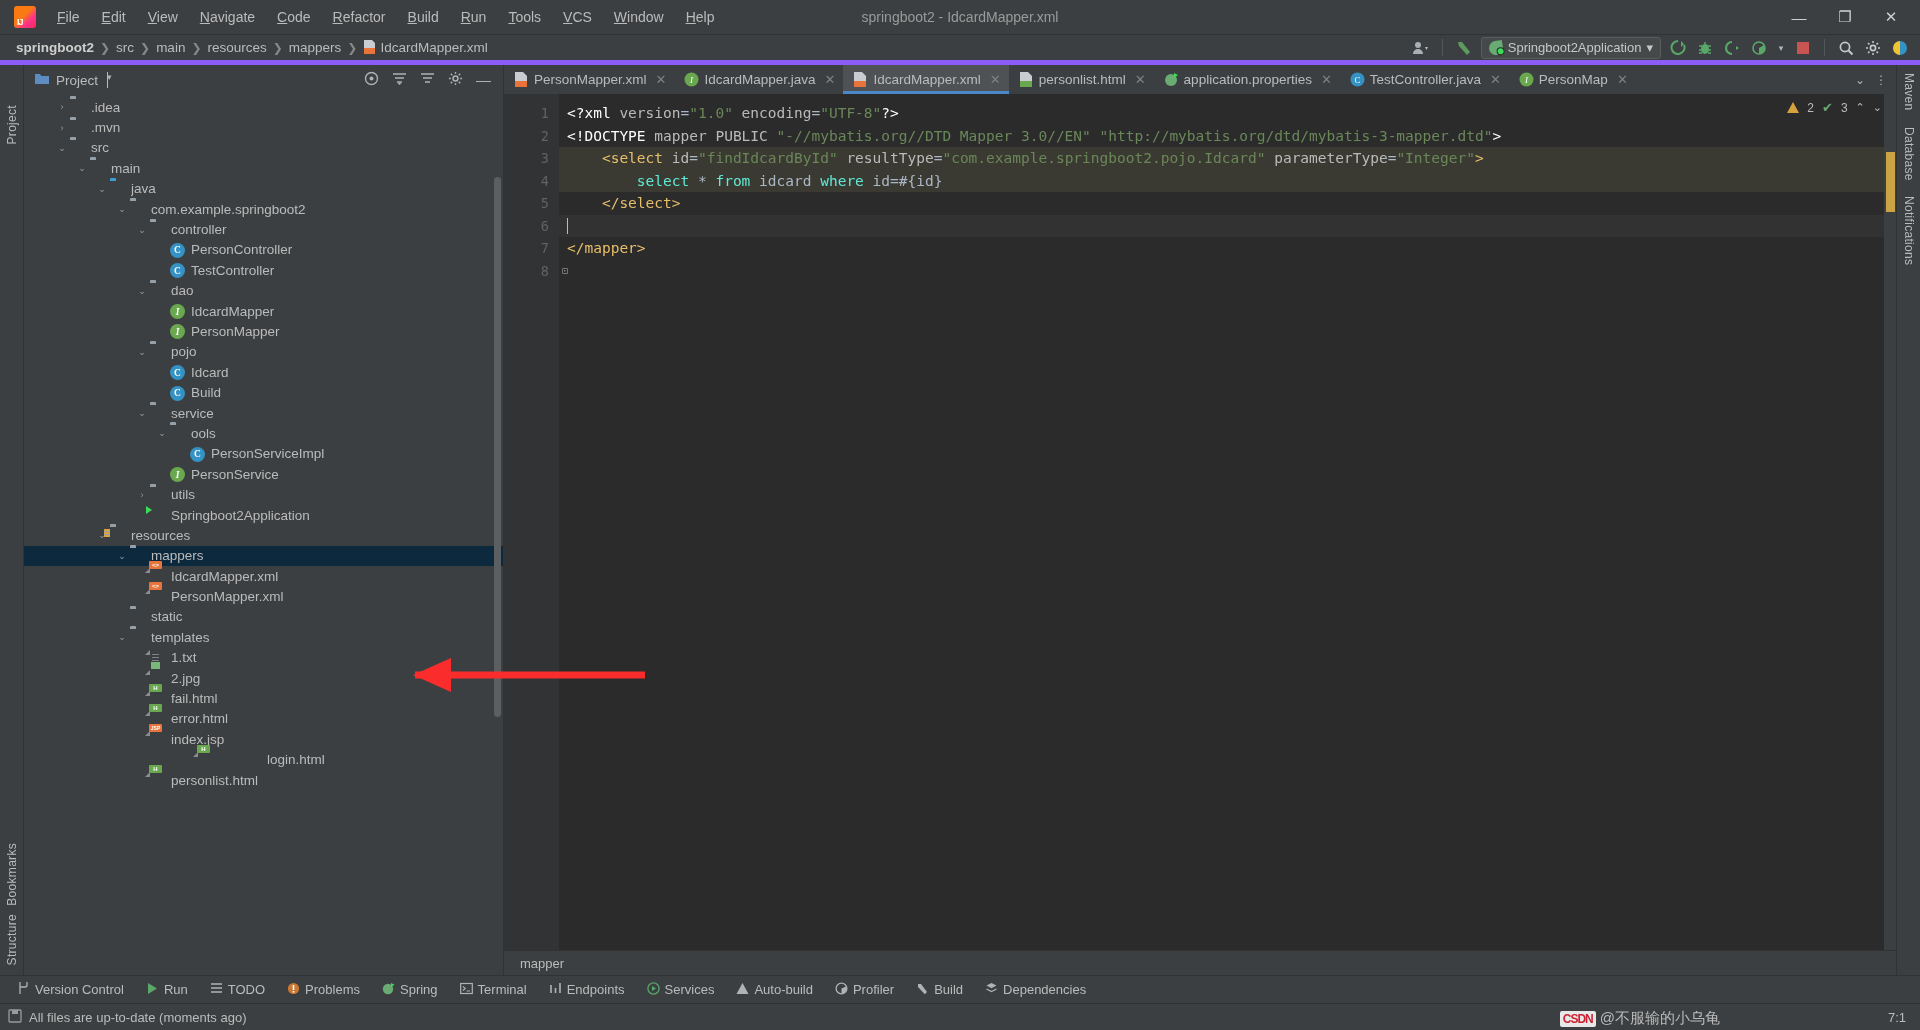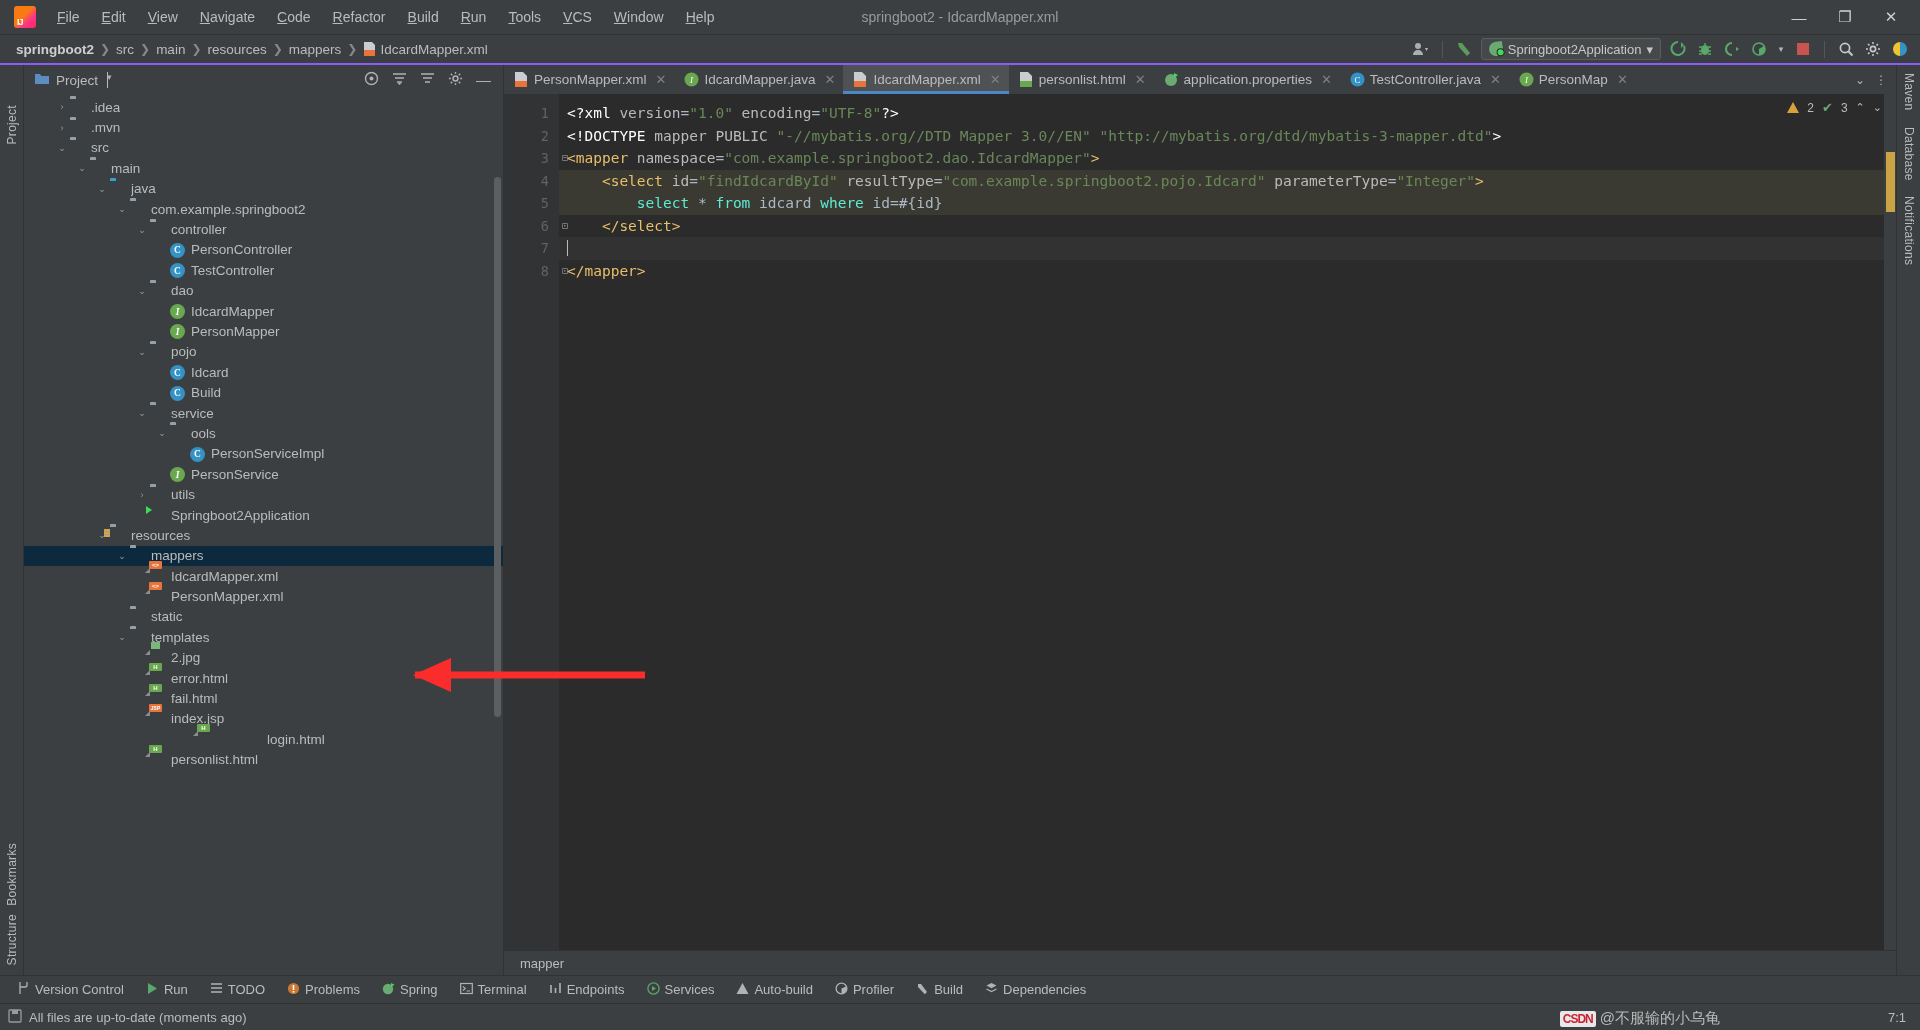--- a/index.html
+++ b/index.html
@@ -23,21 +23,21 @@
   .menu-item { padding:3px 11px; font-size:14px; color:#bbbbbb; cursor:default; white-space:nowrap;}
   .menu-item u { text-decoration:underline; }
   .win-title { position:absolute; left:0; right:0; text-align:center; font-size:14px;
                color:#9a9a9a; pointer-events:none; }
   .win-ctrls { margin-left:auto; display:flex; align-items:center; gap:0; z-index:2;}
   .win-btn { width:46px; height:34px; display:flex; align-items:center; justify-content:center;
              color:#cfcfcf; font-size:15px; }
 
   
   .navbar { height:30px; background:#3c3f41; display:flex; align-items:center;
-            padding:0 6px 0 12px; flex:0 0 30px; border-bottom:2px solid #8b5cf6;}
+            padding:0 6px 0 12px; flex:0 0 30px; border-bottom:5px solid #8b5cf6;}
   .crumb { display:flex; align-items:center; font-size:13.5px; color:#bbbbbb; }
   .crumb .seg { padding:1px 4px; white-space:nowrap; }
   .crumb .seg.bold { font-weight:bold; color:#cfcfcf; }
   .crumb .sep { color:#888; padding:0 2px; font-size:12px; }
   .crumb .xmlico { display:inline-block; width:13px; height:14px; margin-right:4px;
                    position:relative; vertical-align:-2px;}
   .tb-right { margin-left:auto; display:flex; align-items:center; gap:7px; padding-right:4px;}
   .tb-ico { width:20px; height:20px; display:flex; align-items:center; justify-content:center;
             color:#a9b7c6; font-size:13px; }
   .tb-sep { width:1px; height:17px; background:#555; margin:0 4px; }
@@ -489,32 +489,37 @@
             <span class="ico"><span class="fold"></span></span>
             <span class="lbl">static</span>
           </div>
           <div class="row" style="padding-left: 92px;">
             <span class="arrow">⌄</span>
             <span class="ico"><span class="fold"></span></span>
             <span class="lbl">templates</span>
           </div>
           <div class="row" style="padding-left: 112px;">
             <span class="arrow"></span>
+            <span class="ico"><span class="filei"><span class="txtlines"></span></span></span>
+            <span class="lbl">1.txt</span>
+          </div>
+          <div class="row" style="padding-left: 112px;">
+            <span class="arrow"></span>
             <span class="ico"><span class="filei"><span class="imgthumb"></span></span></span>
             <span class="lbl">2.jpg</span>
           </div>
           <div class="row" style="padding-left: 112px;">
             <span class="arrow"></span>
             <span class="ico"><span class="filei"><span class="badge h">H</span></span></span>
+            <span class="lbl">fail.html</span>
+          </div>
+          <div class="row" style="padding-left: 112px;">
+            <span class="arrow"></span>
+            <span class="ico"><span class="filei"><span class="badge h">H</span></span></span>
             <span class="lbl">error.html</span>
-          </div>
-          <div class="row" style="padding-left: 112px;">
-            <span class="arrow"></span>
-            <span class="ico"><span class="filei"><span class="badge h">H</span></span></span>
-            <span class="lbl">fail.html</span>
           </div>
           <div class="row" style="padding-left: 112px;">
             <span class="arrow"></span>
             <span class="ico"><span class="filei"><span class="badge jsp">JSP</span></span></span>
             <span class="lbl">index.jsp</span>
           </div>
           <div class="row" style="padding-left: 112px; gap: 48px;">
             <span class="arrow"></span>
             <span class="ico"><span class="filei"><span class="badge h">H</span></span></span>
             <span class="lbl">login.html</span>
@@ -598,21 +603,20 @@
             <div>3<span class="fold-mk">⊟</span></div>
             <div>4<span class="fold-mk">⊟</span></div>
             <div>5</div>
             <div>6<span class="fold-mk">⊡</span></div>
             <div>7</div>
             <div>8<span class="fold-mk">⊡</span></div>
           </div>
         <div class="code" id="code">
             <div class="cline"><span class="docc">&lt;?xml</span><span class="attrc"> version</span><span class="plainc">=</span><span class="strc">"1.0"</span><span class="attrc"> encoding</span><span class="plainc">=</span><span class="strc">"UTF-8"</span><span class="docc">?&gt;</span></div>
             <div class="cline"><span class="docc">&lt;!DOCTYPE</span><span class="attrc"> mapper PUBLIC </span><span class="strc">"-//mybatis.org//DTD Mapper 3.0//EN"</span><span class="plainc"> </span><span class="strc">"http://mybatis.org/dtd/mybatis-3-mapper.dtd"</span><span class="docc">&gt;</span></div>
-            <div class="cline"><span class="tagc">&lt;mapper</span><span class="attrc"> namespace</span><span class="plainc">=</span><span class="strc">"com.example.springboot2.dao.IdcardMapper"</span><span class="tagc">&gt;</span></div>
             <div class="cline" style="background: rgb(59, 58, 50);"><span class="tagc">    &lt;select</span><span class="attrc"> id</span><span class="plainc">=</span><span class="strc">"findIdcardById"</span><span class="attrc"> resultType</span><span class="plainc">=</span><span class="strc">"com.example.springboot2.pojo.Idcard"</span><span class="attrc"> parameterType</span><span class="plainc">=</span><span class="strc">"Integer"</span><span class="tagc">&gt;</span></div>
             <div class="cline hl"><span class="kwc">        select </span><span class="plainc">* </span><span class="kwc">from </span><span class="plainc">idcard </span><span class="kwc">where </span><span class="plainc">id</span><span class="plainc">=#{id}</span></div>
             <div class="cline"><span class="tagc">    &lt;/select&gt;</span></div>
             <div class="cline caret-line"><span class="plainc"></span><span class="caret"></span></div>
             <div class="cline"><span class="tagc">&lt;/mapper&gt;</span></div>
           </div>
         <div class="marker-col">
           <div class="mk" style="top:58px;height:60px;background:#c9a344;"></div>
         </div>
         <div class="insp">

